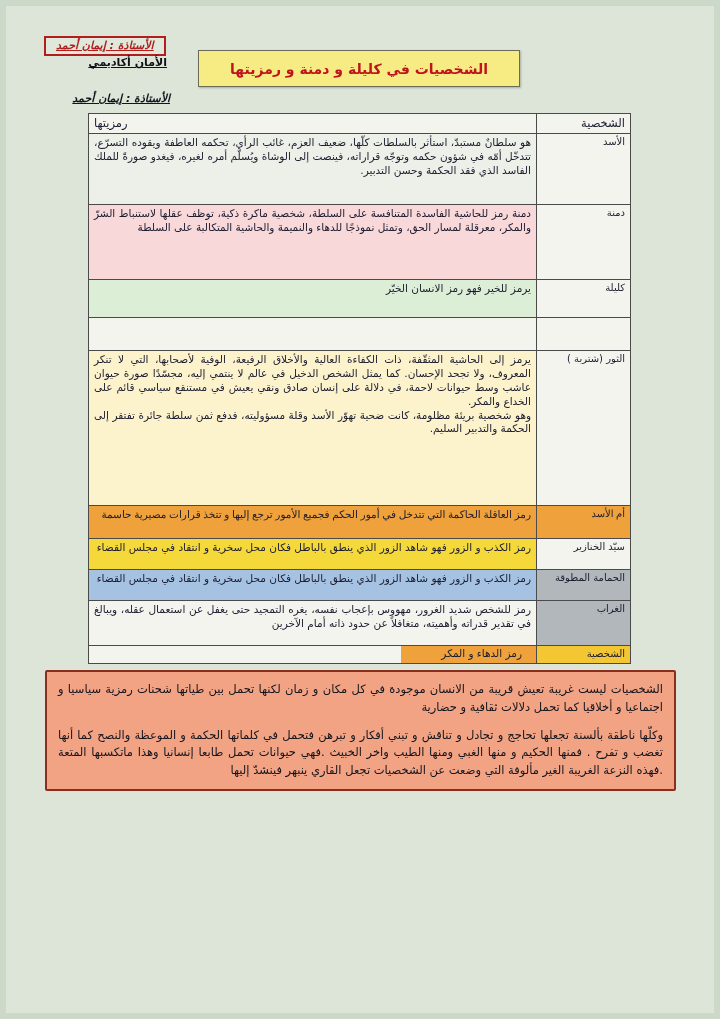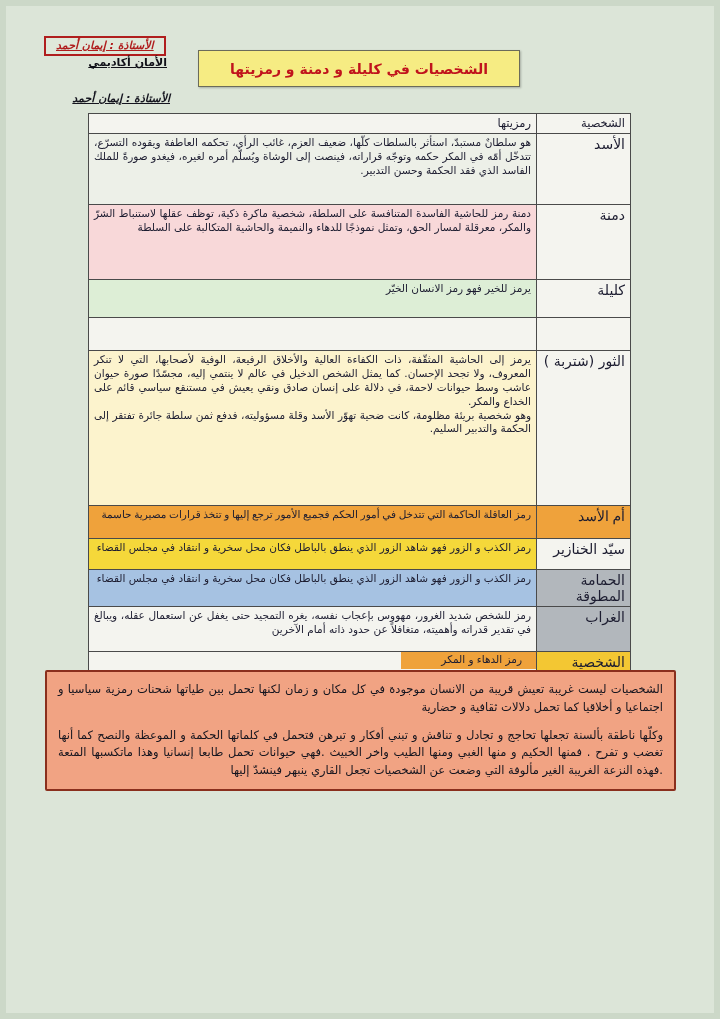--- a/index.html
+++ b/index.html
@@ -41,24 +41,24 @@
   
   .char-table{
     position:absolute; top:113px; right:89px; width:543px;
     border-collapse:collapse; background:#f4f4ef;
     table-layout:fixed;
   }
   .char-table td{
     border:1px solid #4a4a4a; vertical-align:top;
     padding:2px 5px;
   }
-  td.char{ width:94px; font-size:14px; background:#f4f4ef; }
+  td.char{ width:94px; font-size:10px; background:#f4f4ef; }
   td.sym{ font-size:10.5px; line-height:1.32; text-align:justify; white-space:pre-line; }
   tr.hdr td{ height:20px; font-size:11.5px; background:#f4f4ef; }
-  tr.hdr td.sym{ text-align:right; white-space:nowrap; }
+  tr.hdr td.sym{ text-align:left; white-space:nowrap; }
   tr.r-lion{ height:71px; }   tr.r-lion td.sym{ background:#edf0e8; }
   tr.r-dimna{ height:75px; }  tr.r-dimna td.sym{ background:#f8d8d9; }
   tr.r-kalila{ height:38px; } tr.r-kalila td.sym{ background:#ddeed6; }
   tr.r-empty{ height:33px; }
   tr.r-bull{ height:155px; }  tr.r-bull td.sym{ background:#fcf3cd; }
   tr.r-mother{ height:33px; } tr.r-mother td{ background:#efa23b;font-family:Liberation Serif, serif; }
   tr.r-pigs{ height:31px; }   tr.r-pigs td.sym{ background:#f5d83a; }
   tr.r-dove{ height:31px; }   tr.r-dove td.sym{ background:#a6c2e2; }
                               tr.r-dove td.char{ background:#b2b7bc; }
   tr.r-crow{ height:45px; }   tr.r-crow td.char{ background:#b2b7bc; }
@@ -94,21 +94,21 @@
   <div class="teacher-sign">الأستاذة : إيمان أحمد</div>
 
   <table class="char-table">
     <tbody>
         <tr class="hdr">
       <td class="char">الشخصية</td>
       <td class="sym">رمزيتها</td>
     </tr>
     <tr class="r-lion">
       <td class="char">الأسد</td>
-      <td class="sym">هو سلطانٌ مستبدّ، استأثر بالسلطات كلّها، ضعيف العزم، غائب الرأي، تحكمه العاطفة ويقوده التسرّع، تتدخّل أمّه في المكر حكمه وتوجّه قراراته، فينصت إلى الوشاة ويُسلّم أمره لغيره، فيغدو صورةً للملك الفاسد الذي فقد الحكمة وحسن التدبير.</td>
+      <td class="sym">هو سلطانٌ مستبدّ، استأثر بالسلطات كلّها، ضعيف العزم، غائب الرأي، تحكمه العاطفة ويقوده التسرّع، تتدخّل أمّه في شؤون حكمه وتوجّه قراراته، فينصت إلى الوشاة ويُسلّم أمره لغيره، فيغدو صورةً للملك الفاسد الذي فقد الحكمة وحسن التدبير.</td>
     </tr>
     <tr class="r-dimna">
       <td class="char">دمنة</td>
       <td class="sym">دمنة رمز للحاشية الفاسدة المتنافسة على السلطة، شخصية ماكرة ذكية، توظف عقلها لاستنباط الشرّ والمكر، معرقلة لمسار الحق، وتمثل نموذجًا للدهاء والنميمة والحاشية المتكالبة على السلطة</td>
     </tr>
     <tr class="r-kalila">
       <td class="char">كليلة</td>
       <td class="sym">يرمز للخير فهو رمز الانسان الخيّر</td>
     </tr>
     <tr class="r-empty">

